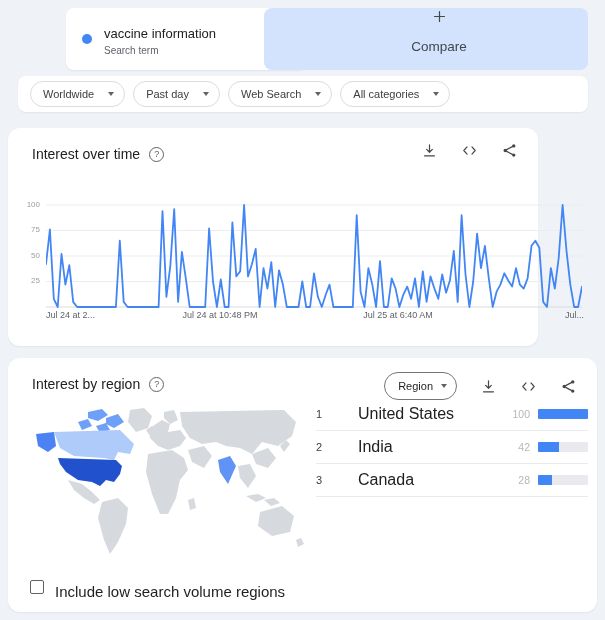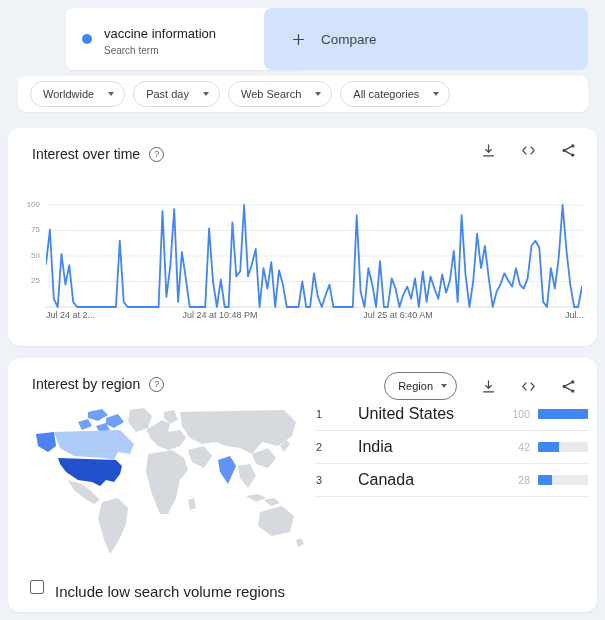--- a/index.html
+++ b/index.html
@@ -11,32 +11,32 @@
   }
   .card{position:absolute;background:#ffffff;border-radius:12px;box-shadow:0 1px 2px rgba(60,64,67,.07);}
 
   
   #term-card{left:18px;top:8px;width:240px;height:62px;border-radius:8px;cursor:pointer;margin-left:48px;}
   .term-dot{position:absolute;left:16px;top:26px;width:10px;height:10px;border-radius:50%;}
   .term-title{position:absolute;left:38px;top:18px;font-size:13px;color:#202124;}
   .term-sub{position:absolute;left:38px;top:37px;font-size:10px;color:#5f6368;}
 
   #compare-card{position:absolute;left:264px;top:8px;width:324px;height:62px;border-radius:8px;
-    display:flex;align-items:center;padding-left:26px;box-sizing:border-box;gap:14px;cursor:pointer;}
+    display:flex;align-items:center;padding-left:26px;box-sizing:border-box;gap:14px;cursor:pointer;flex-direction:column;}
   #compare-card .lbl{font-size:13.5px;color:#40484f;}
 
   
   #filter-bar{position:absolute;left:18px;top:76px;width:570px;height:36px;background:#fff;border-radius:8px;
     display:flex;align-items:center;gap:8px;padding-left:12px;box-sizing:border-box;box-shadow:0 1px 2px rgba(60,64,67,.07);}
   .chip{height:24px;border:1px solid #dadce0;border-radius:13px;padding:0 10px 0 12px;font-size:11px;color:#3c4043;
     display:flex;align-items:center;gap:14px;background:#fff;cursor:pointer;white-space:nowrap;}
   .caret{width:0;height:0;border-left:3.5px solid transparent;border-right:3.5px solid transparent;border-top:4px solid #5f6368;}
 
   
-  #iot-card{left:8px;top:128px;width:589px;height:218px;}
+  #iot-card{left:8px;top:128px;width:530px;height:218px;}
   #ibr-card{left:8px;top:358px;width:589px;height:254px;}
   .card-header{position:absolute;top:18px;left:24px;display:flex;align-items:center;gap:9px;font-size:14px;color:#202124;}
   .help{width:13px;height:13px;border:1px solid #5f6368;border-radius:50%;font-size:9px;color:#5f6368;
     display:flex;align-items:center;justify-content:center;cursor:pointer;flex:none;}
   .header-icons{position:absolute;top:14px;right:20px;display:flex;gap:23px;align-items:center;}
   .hicon{width:17px;height:17px;cursor:pointer;display:flex;align-items:center;justify-content:center;}
   .hicon svg{width:17px;height:17px;stroke:#444746;fill:none;stroke-width:1.7;stroke-linecap:round;stroke-linejoin:round;}
   .hicon .dot{fill:#444746;stroke:none;}
 
   

